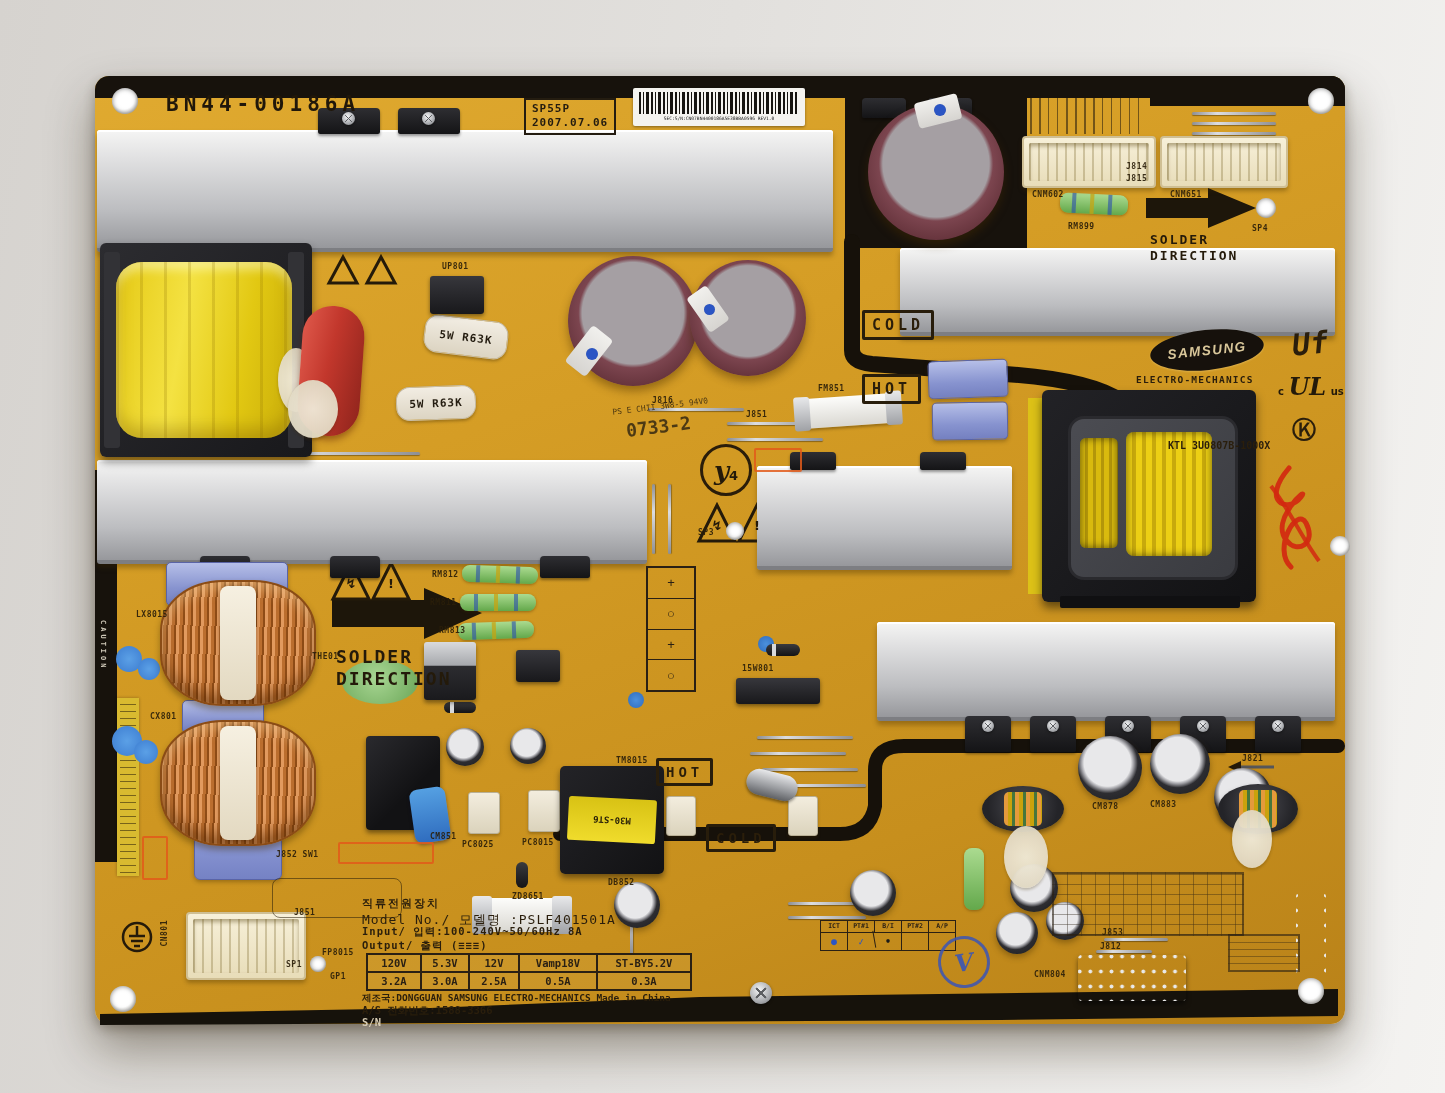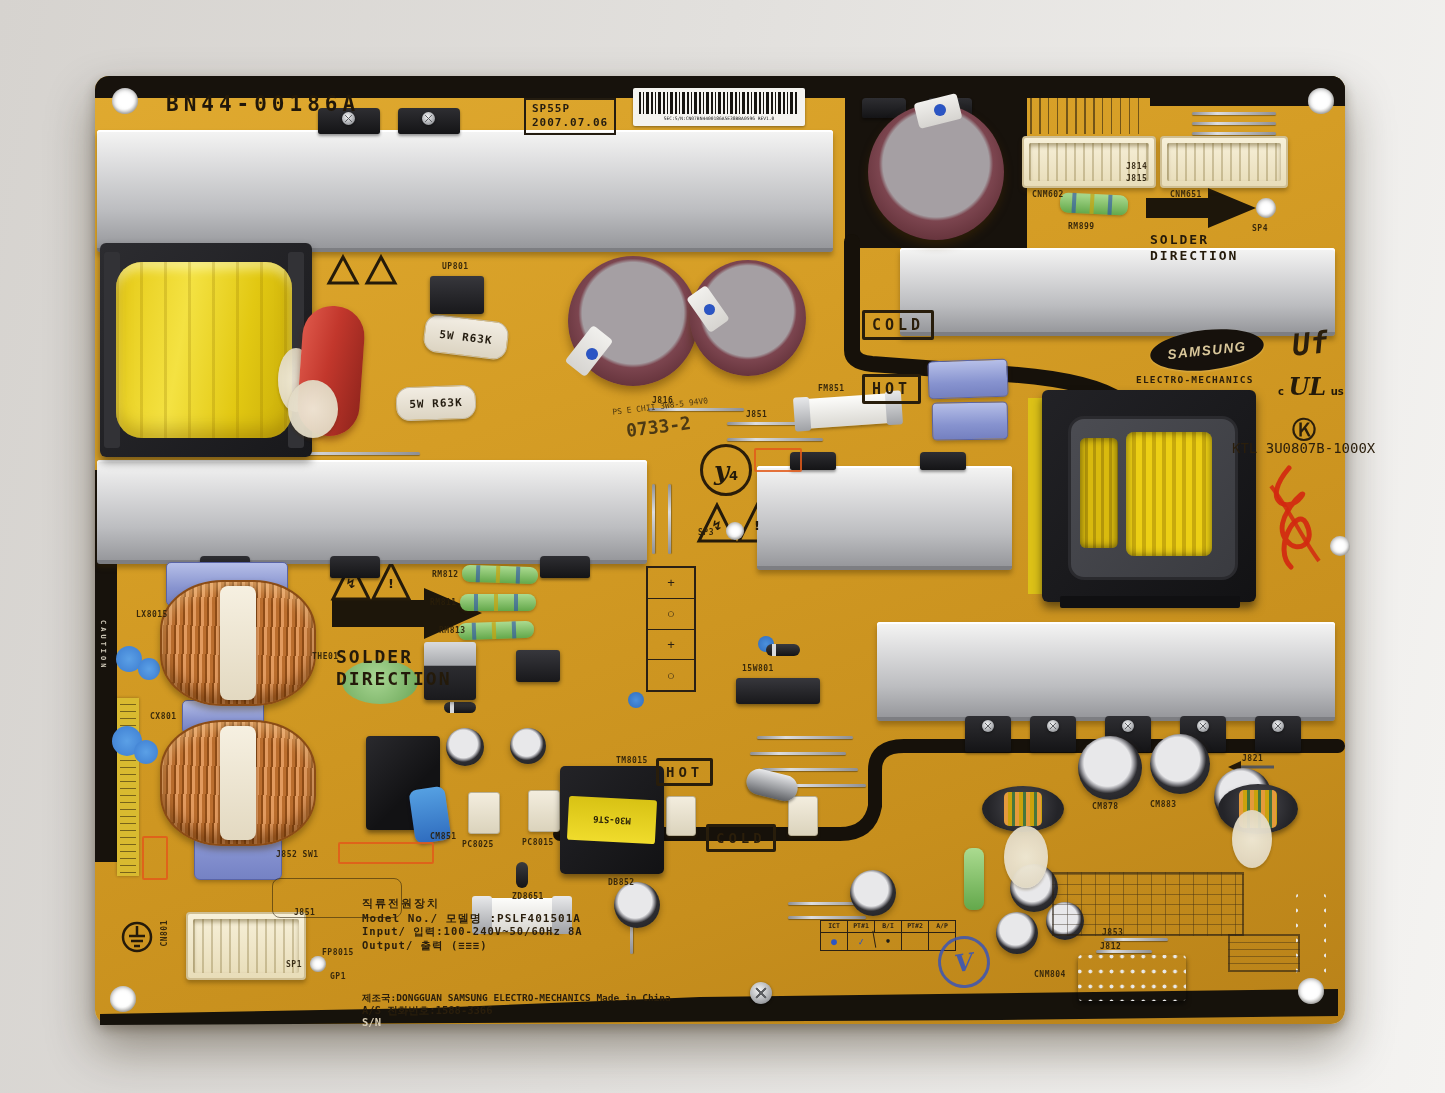--- a/index.html
+++ b/index.html
@@ -429,26 +429,42 @@
     <span>SAMSUNG</span>
   </div>
   <div class="silk" style="left:1136px;top:374px;font-size:9.5px;font-weight:700;letter-spacing:1.2px">ELECTRO-MECHANICS</div>
   <div class="silk" style="left:1292px;top:326px;font-size:30px;font-weight:700;font-style:italic;transform:rotate(-6deg)">Uf</div>
   <div class="abs" style="left:1278px;top:372px;color:#241a0a;white-space:nowrap">
     <span style="font:700 10px 'DejaVu Sans',sans-serif">c</span>
     <span style="font:700 italic 24px 'DejaVu Serif',serif">UL</span>
     <span style="font:700 10px 'DejaVu Sans',sans-serif">us</span>
   </div>
   <div class="silk" style="left:1292px;top:414px;font-size:24px;font-weight:700">Ⓚ</div>
-  <div class="silk" style="left:1232px;top:440px;font-size:14px;font-weight:400">KTL 3U0807B-1000X</div>
+  <div class="silk" style="left:1168px;top:440px;font-size:10px;font-weight:700">KTL 3U0807B-1000X</div>
 
   <div class="silk" style="left:362px;top:896px;font-size:11px;font-weight:700;letter-spacing:2px">직류전원장치</div>
-  <div class="silk" style="left:362px;top:911px;font-size:11px;font-weight:700;letter-spacing:1px">Model No./ 모델명 :PSLF401501A</div>
+  <div class="silk" style="left:362px;top:911px;font-size:13px;font-weight:400;letter-spacing:1px">Model No./ 모델명 :PSLF401501A</div>
   <div class="silk" style="left:362px;top:925px;font-size:10.5px;font-weight:700;letter-spacing:1px">Input/ 입력:100-240V~50/60Hz 8A</div>
   <div class="silk" style="left:362px;top:939px;font-size:10.5px;font-weight:700;letter-spacing:1px">Output/ 출력 (≡≡≡)</div>
+  <div class="spectable" style="left:366px;top:953px">
+    <div class="row">
+      <span style="width:52px">120V</span>
+      <span style="width:46px">5.3V</span>
+      <span style="width:48px">12V</span>
+      <span style="width:76px">Vamp18V</span>
+      <span style="width:92px">ST-BY5.2V</span>
+    </div>
+    <div class="row">
+      <span style="width:52px">3.2A</span>
+      <span style="width:46px">3.0A</span>
+      <span style="width:48px">2.5A</span>
+      <span style="width:76px">0.5A</span>
+      <span style="width:92px">0.3A</span>
+    </div>
+  </div>
   <div class="silk" style="left:362px;top:992px;font-size:9.5px;font-weight:700">제조국:DONGGUAN SAMSUNG ELECTRO-MECHANICS Made in China</div>
   <div class="silk" style="left:362px;top:1004px;font-size:10.5px;font-weight:700">A/S 전화번호:1588-3366</div>
   <div class="silk" style="left:362px;top:1016px;font-size:10.5px;font-weight:700;color:#d8cdb4">S/N</div>
 
   <div class="qctable" style="left:820px;top:920px">
     <div class="row">
       <span>ICT</span>
       <span>PT#1</span>
       <span>B/I</span>
       <span>PT#2</span>

